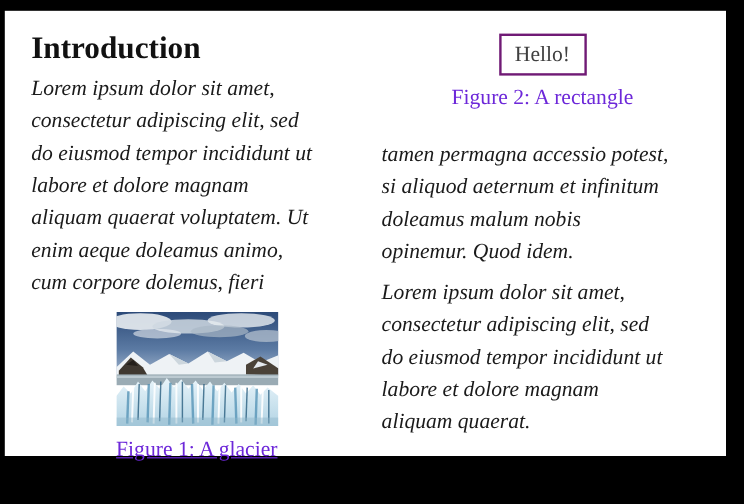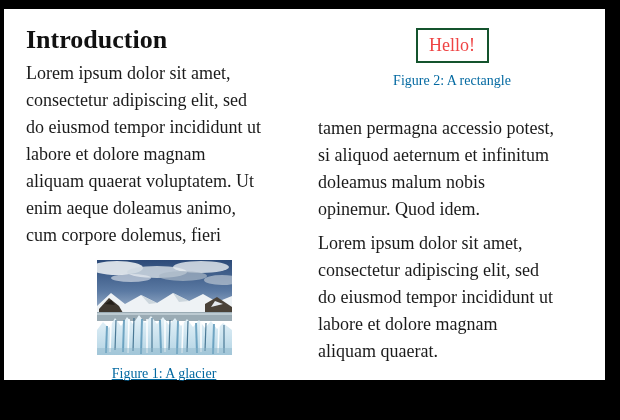--- a/index.html
+++ b/index.html
@@ -36,65 +36,66 @@
   }
 
   .body-par {
     position: absolute;
     left: 0;
     margin: 0;
     font-size: 18px;
     line-height: 27px;
     white-space: pre-line;
     color: #1a1a1a;
+    font-style: italic;
   }
   .par-left1  { top: 51px; }
   .par-right1 { top: 106px; }
   .par-right2 { top: 221px; }
 
   .figure1 {
     position: absolute;
     left: 0; top: 251px;
     width: 276px;
     text-align: center;
   }
   .glacier-img {
     display: inline-block;
     width: 135px; height: 95px;
     vertical-align: top;
   }
   .caption {
-    font-size: 14px;
+    font-size: 18px;
     line-height: 22px;
-    color: #0369a1;
+    color: #6d28d9;
     text-align: center;
   }
   .caption-fig1 {
     position: absolute;
     left: 0; top: 354px;
     width: 276px;
     text-decoration: underline;
   }
 
   .figure2 {
     position: absolute;
     left: 0; top: 19px;
     width: 268px;
     text-align: center;
   }
   .hello-box {
     display: inline-block;
     box-sizing: border-box;
     width: 73px; height: 35px;
-    border: 2px solid #14532d;
+    border: 2px solid #701a75;
     background: #ffffff;
     font-size: 18px;
     line-height: 31px;
     text-align: center;
-    color: #ef4444;
+    color: #404040;
   }
   .caption-fig2 {
     position: absolute;
     left: 0; top: 61px;
     width: 268px;
   }
 </style>
 </head>
 <body>
 

